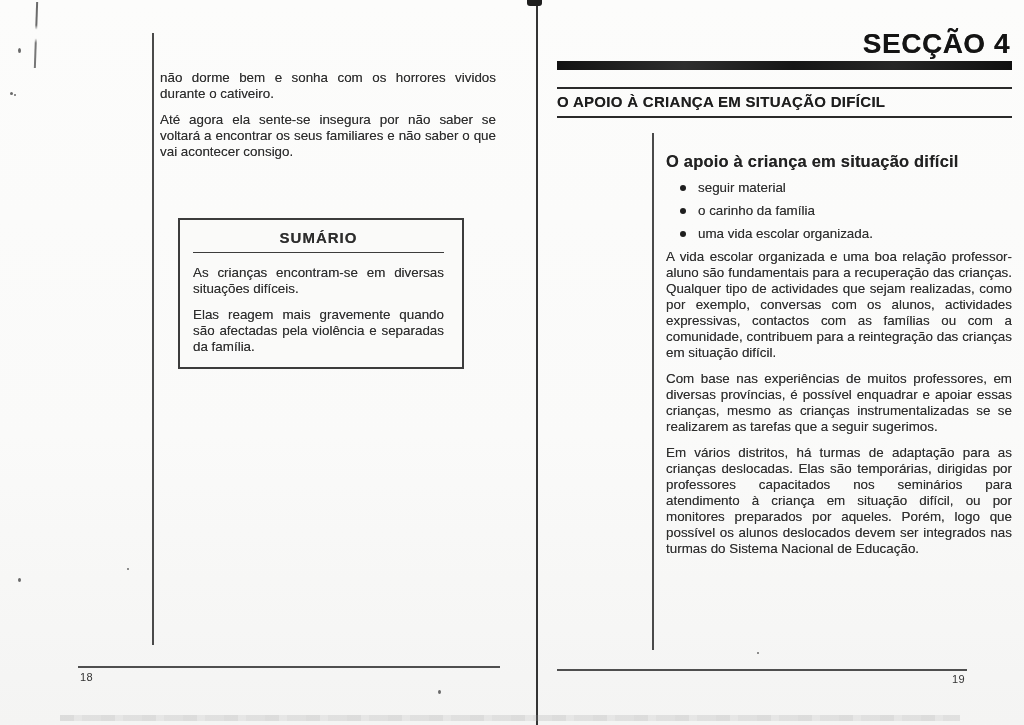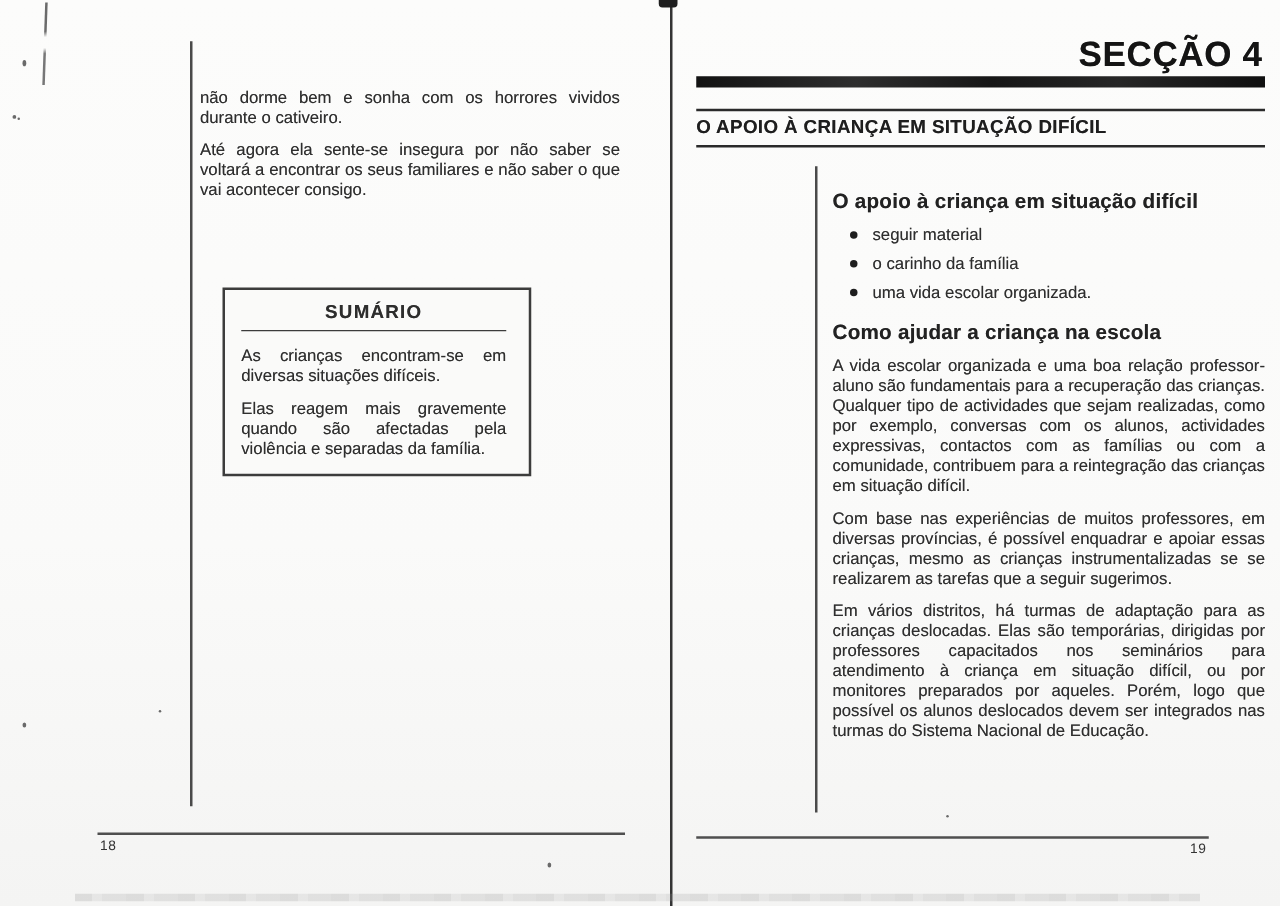--- a/index.html
+++ b/index.html
@@ -16,21 +16,21 @@
   }
   p{margin:0 0 10px 0;}
   .body-text{
     font-size:13.4px;line-height:16px;text-align:justify;
     color:#2e2e2e;text-shadow:0 0 .4px rgba(40,40,40,.55);
   }
   
   .lp-text{position:absolute;left:160px;top:26px;width:336px;margin-top:44px;}
   .lp-rule-v{position:absolute;left:152px;top:33px;width:2px;height:612px;background:#4a4a4a;}
   .summary-box{
-    position:absolute;left:178px;top:230px;width:247px;box-sizing:border-box;
+    position:absolute;left:178px;top:218px;width:286px;box-sizing:border-box;
     border:2px solid #3c3c3c;padding:9px 18px 2px 13px;background:rgba(250,250,249,.6);
   }
   .summary-title{
     text-align:center;font-weight:bold;font-size:15px;letter-spacing:1px;
     margin:0 0 6px 0;text-shadow:0 0 .4px rgba(20,20,20,.6);
   }
   .summary-divider{border:0;border-top:1.5px solid #3c3c3c;margin:0 0 12px 0;}
   .footer-rule-left{position:absolute;left:78px;top:666px;width:422px;height:1.5px;background:#4f4f4f;}
   .page-number{position:absolute;font-size:11px;color:#333;letter-spacing:.5px;}
   .pn-left{left:80px;top:671px;}
@@ -125,21 +125,20 @@
     <div class="rp-col">
 
       <h3>O apoio à criança em situação difícil</h3>
 
       <ul class="bullets">
         <li>seguir material</li>
         <li>o carinho da família</li>
         <li>uma vida escolar organizada.</li>
       </ul>
 
-      <h3>Como ajudar a criança na escola</h3>
 
       <div class="body-text">
         <p>A vida escolar organizada e uma boa relação professor-aluno são fundamentais para a recuperação das crianças. Qualquer tipo de actividades que sejam realizadas, como por exemplo, conversas com os alunos, actividades expressivas, contactos com as famílias ou com a comunidade, contribuem para a reintegração das crianças em situação difícil.</p>
         <p>Com base nas experiências de muitos professores, em diversas províncias, é possível enquadrar e apoiar essas crianças, mesmo as crianças instrumentalizadas se se realizarem as tarefas que a seguir sugerimos.</p>
         <p>Em vários distritos, há turmas de adaptação para as crianças deslocadas. Elas são temporárias, dirigidas por professores capacitados nos seminários para atendimento à criança em situação difícil, ou por monitores preparados por aqueles. Porém, logo que possível os alunos deslocados devem ser integrados nas turmas do Sistema Nacional de Educação.</p>
       </div>
     </div>
 
     <div class="footer-rule-right"></div>
     <div class="page-number pn-right">19</div>

